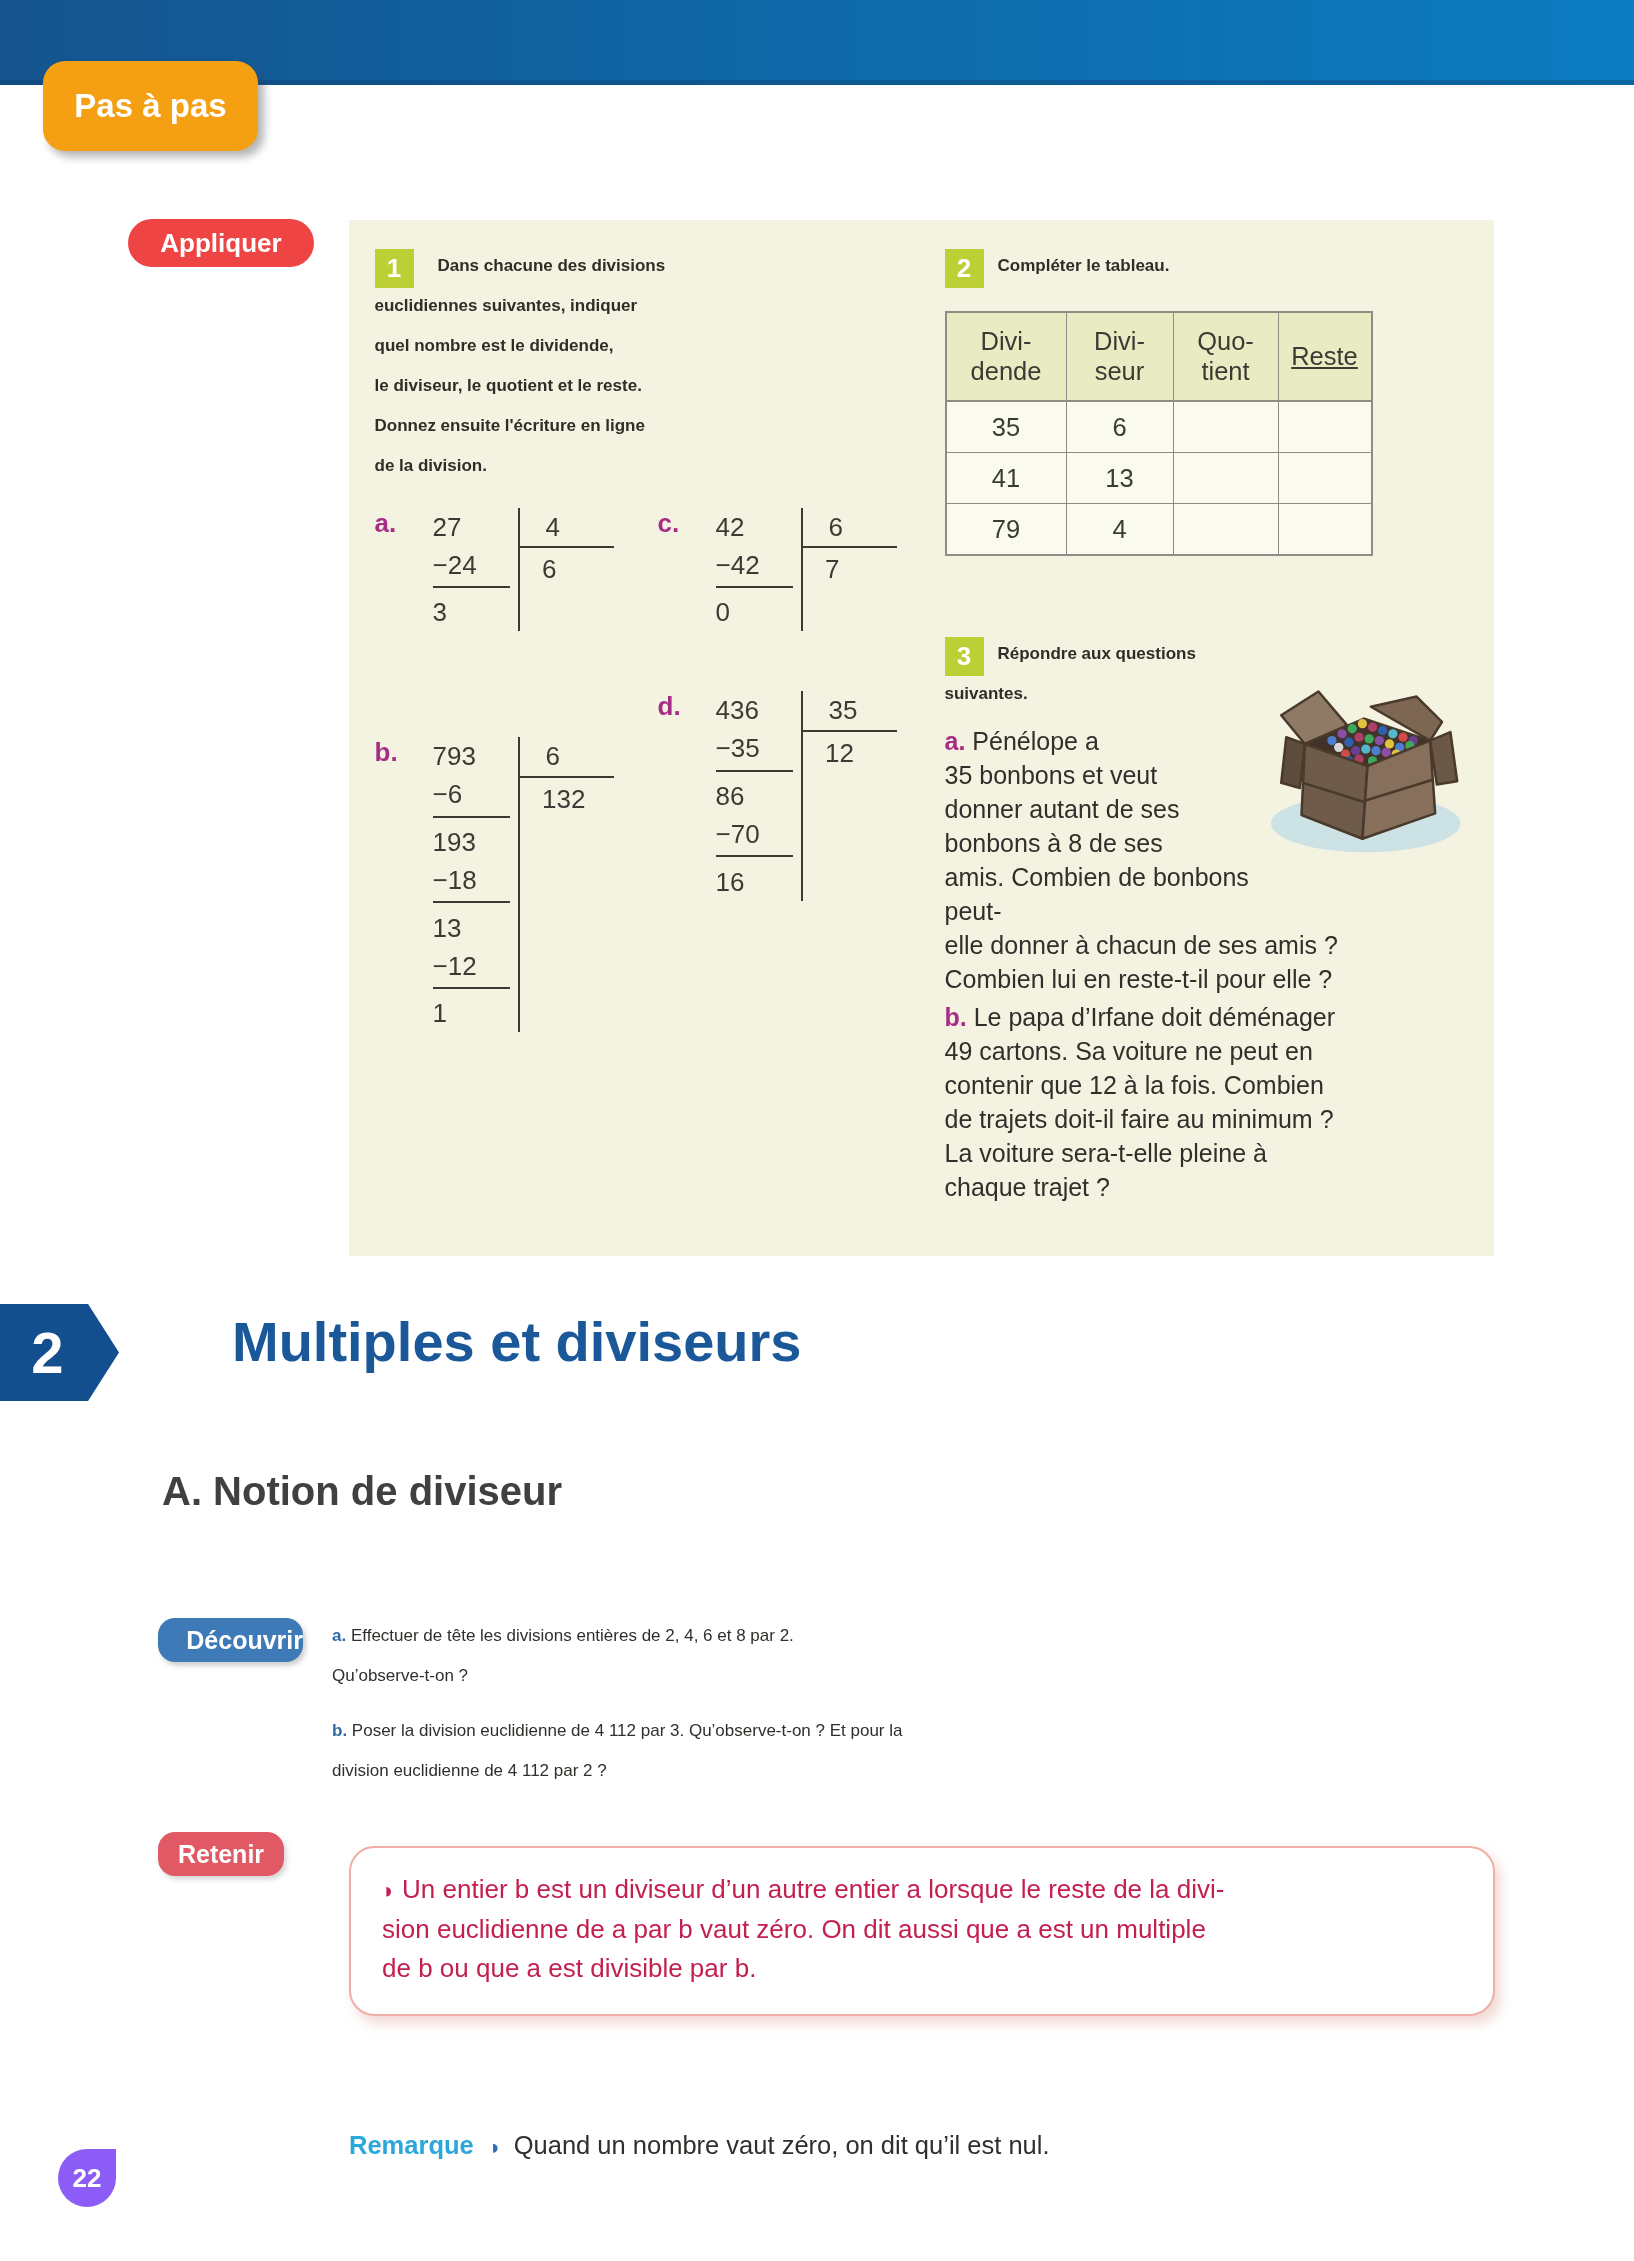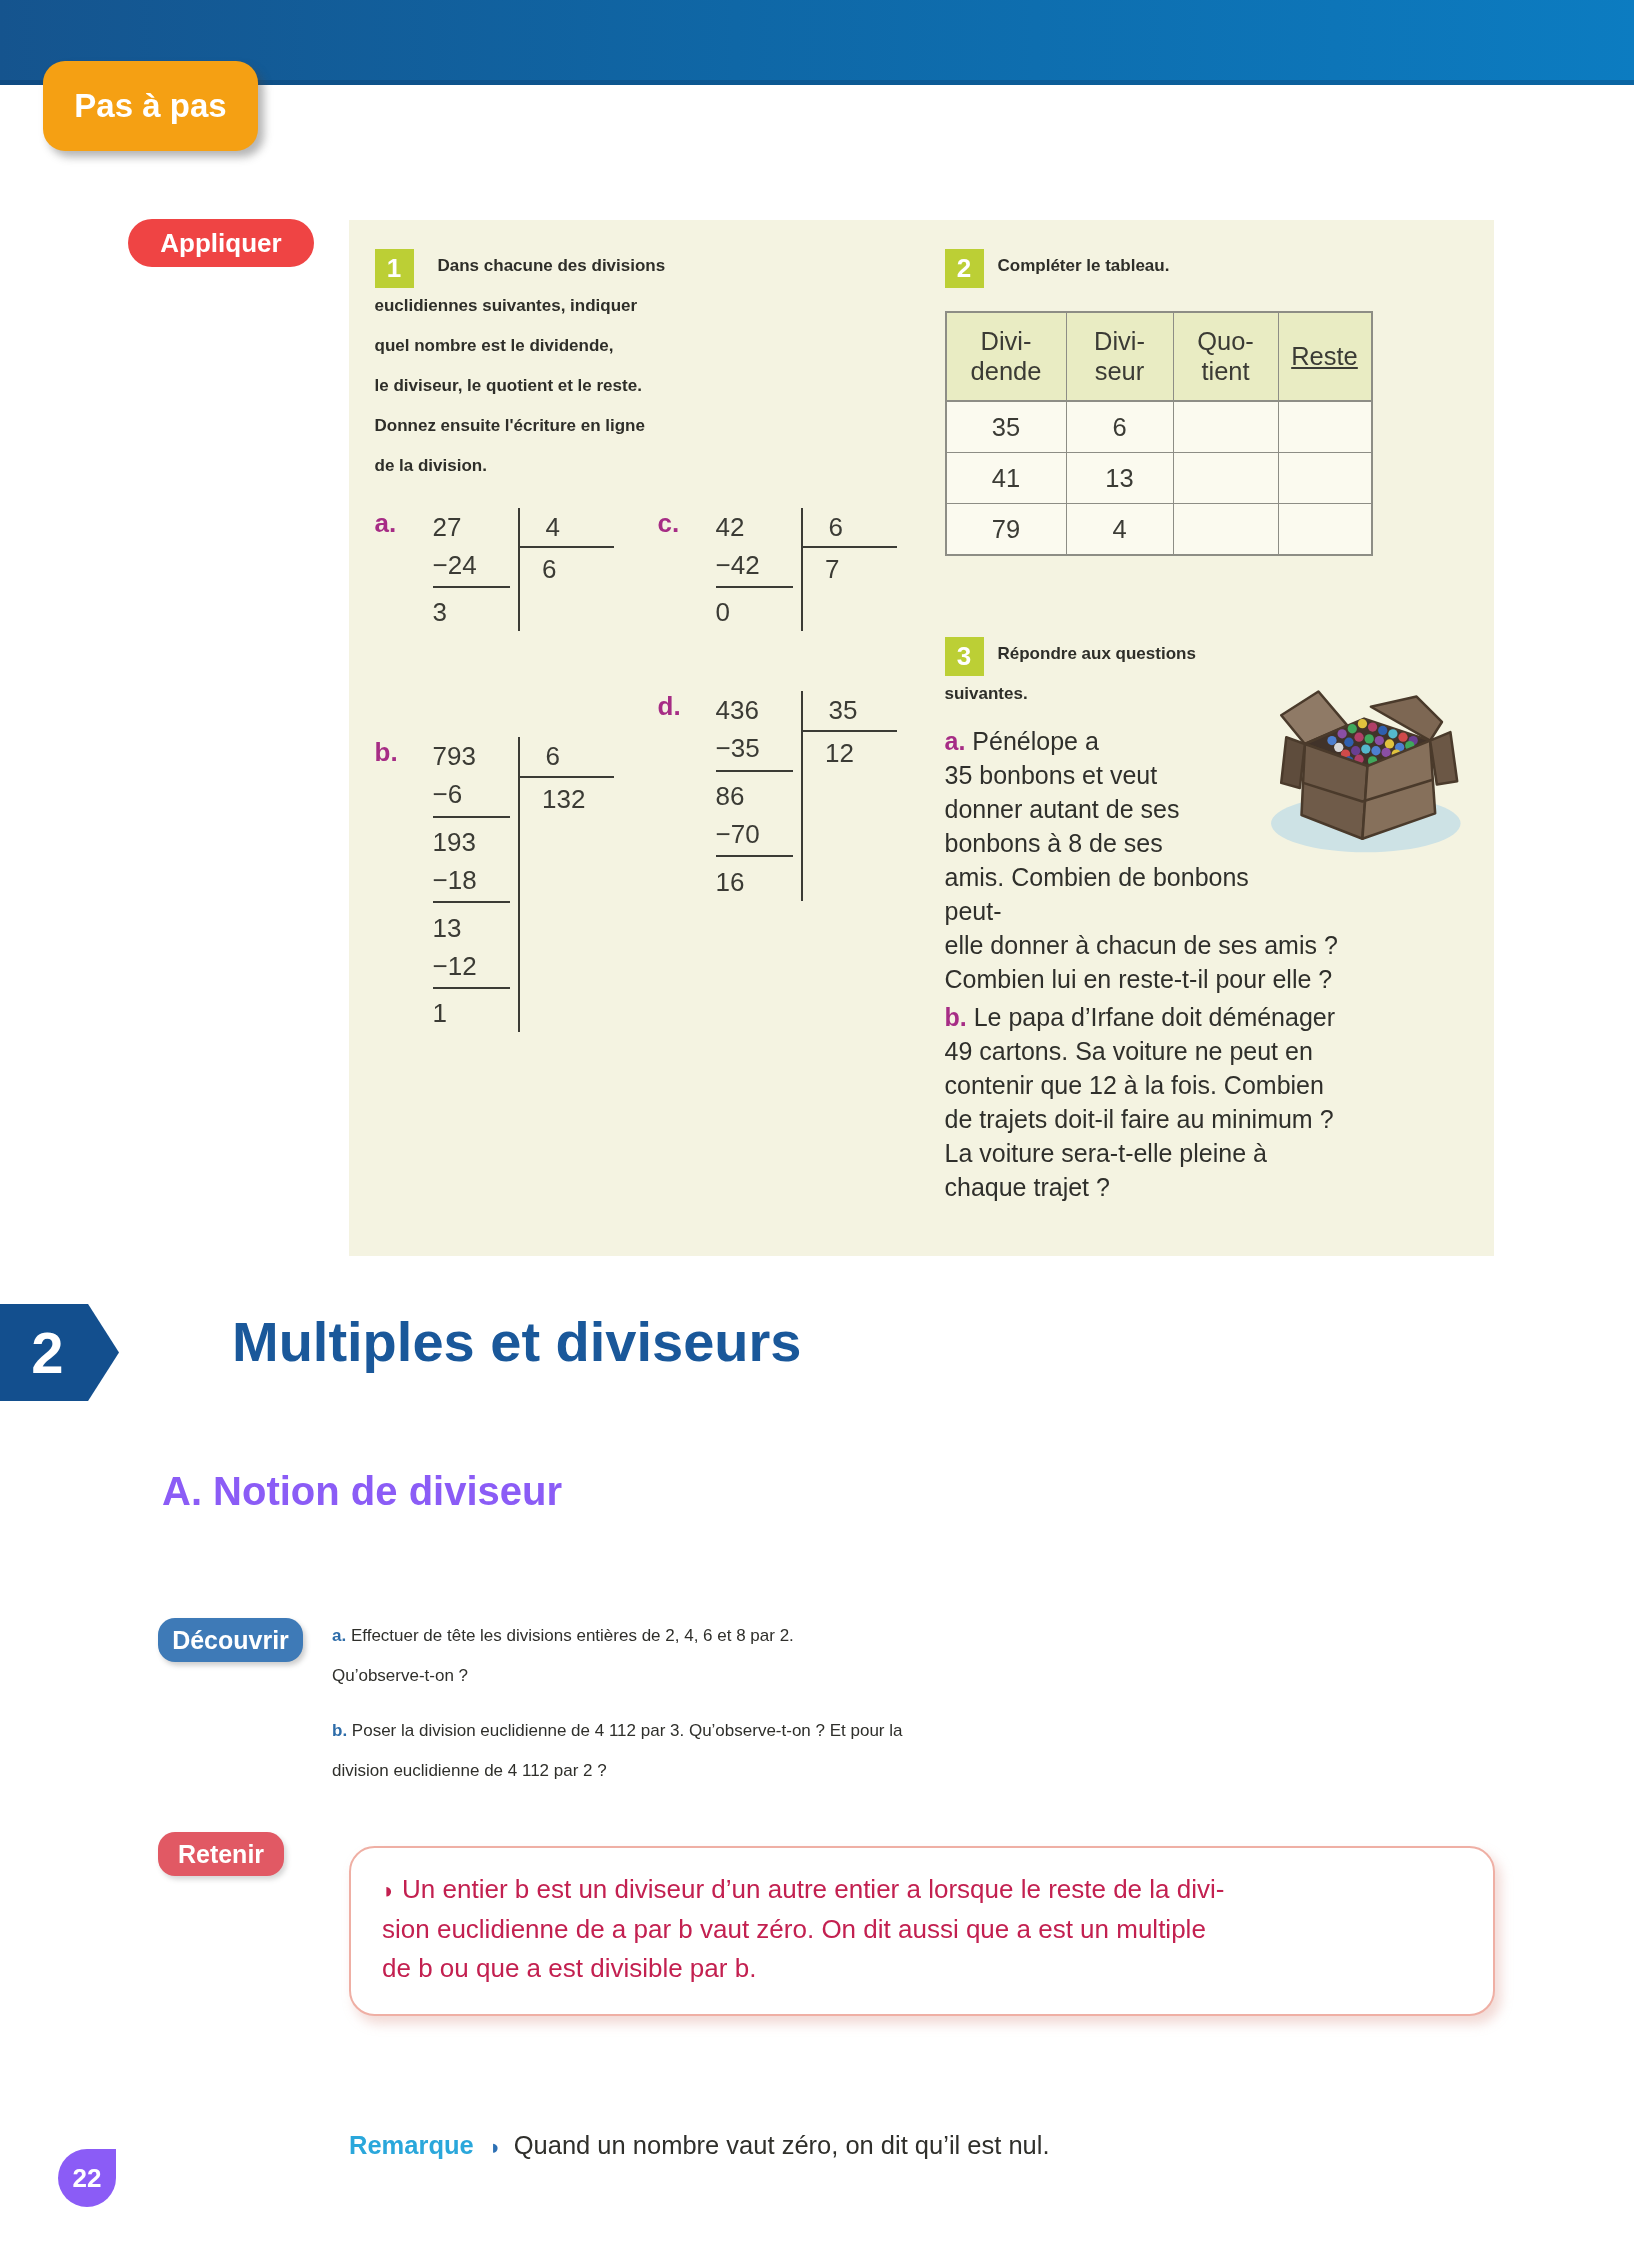--- a/index.html
+++ b/index.html
@@ -14,21 +14,21 @@
     box-shadow:inset 0 -5.1px 0 rgba(9,60,110,.35);}
   .pasapas{position:absolute;left:43px;top:61px;width:215px;height:90px;
     background:#f5a013;border-radius:22px;color:#fff;font-weight:bold;font-size:33px;
     display:flex;align-items:center;justify-content:center;
     box-shadow:5.1px 6px 8.5px rgba(70,70,70,.40);}
   
   .pill{color:#fff;font-weight:bold;display:flex;align-items:center;justify-content:center;}
   .appliquer{position:absolute;left:128px;top:219px;width:186px;height:48px;
     background:#ef4444;border-radius:24px;font-size:26px;}
   .decouvrir-badge{position:absolute;left:158px;top:1618px;width:145px;height:44px;
-    background:#3e7ab7;border-radius:17px;font-size:25px;box-shadow:2.6px 3.4px 5.1px rgba(90,90,90,.30);}
+    background:#3e7ab7;border-radius:17px;font-size:25px;box-shadow:2.6px 3.4px 5.1px rgba(90,90,90,.30);justify-content:flex-end;}
   .retenir-badge{position:absolute;left:158px;top:1832px;width:126px;height:44px;
     background:#e15964;border-radius:17px;font-size:25px;box-shadow:2.6px 3.4px 5.1px rgba(90,90,90,.25);}
   
   .creambox{position:absolute;left:349px;top:220px;width:1145px;height:1036px;
     background:#f4f3e1;box-sizing:border-box;padding:25.5px 25.5px 0 25.5px;display:flex;gap:49px;}
   .col-left{width:521px;flex:none;}
   .col-right{flex:1;min-width:0;}
   .exnum{width:39px;height:39px;background:#bccf35;color:#fff;font-weight:bold;font-size:26px;
     display:flex;align-items:center;justify-content:center;}
   .exhead{position:relative;}
@@ -70,21 +70,21 @@
   .candybox{float:right;width:203px;height:203px;margin:22px 0 5.1px 8.5px;}
   .ptext{font-size:25px;line-height:34px;color:#2f2f2b;margin:10.2px 0 0 0;white-space:pre-line;}
   .ptext.second{margin-top:3.4px;}
   .plabel{color:#a62c85;font-weight:bold;}
   
   .chapnum{position:absolute;left:0;top:1304px;width:119px;height:97px;background:#134f8e;
     clip-path:polygon(0 0,74% 0,100% 50%,74% 100%,0 100%);
     color:#fff;font-weight:bold;font-size:58px;display:flex;align-items:center;justify-content:center;
     box-sizing:border-box;padding-right:24px;}
   .chaptitle{position:absolute;left:232px;top:1309px;font-size:56px;font-weight:bold;color:#1a589a;}
-  .section-a{position:absolute;left:162px;top:1469px;font-size:40px;font-weight:bold;color:#8b5cf6;}
+  .section-a{position:absolute;left:162px;top:1469px;font-size:40px;font-weight:bold;color:#404040;}
   
   .dec-text{position:absolute;left:332px;width:1090px;font-size:17px;line-height:40px;
     color:#2f2f2b;white-space:pre-line;}
   .dec-a{top:1616px;}
   .dec-b{top:1711px;}
   .bluelabel{color:#2d6ca9;font-weight:bold;}
   
   .retenir-box{position:absolute;left:349px;top:1846px;width:1146px;box-sizing:border-box;
     background:#fff;border:2.6px solid #efafa4;border-radius:25.5px;padding:22px 31px 25.5px 31px;
     box-shadow:5.1px 7.7px 12px rgba(219,148,138,.35);}

